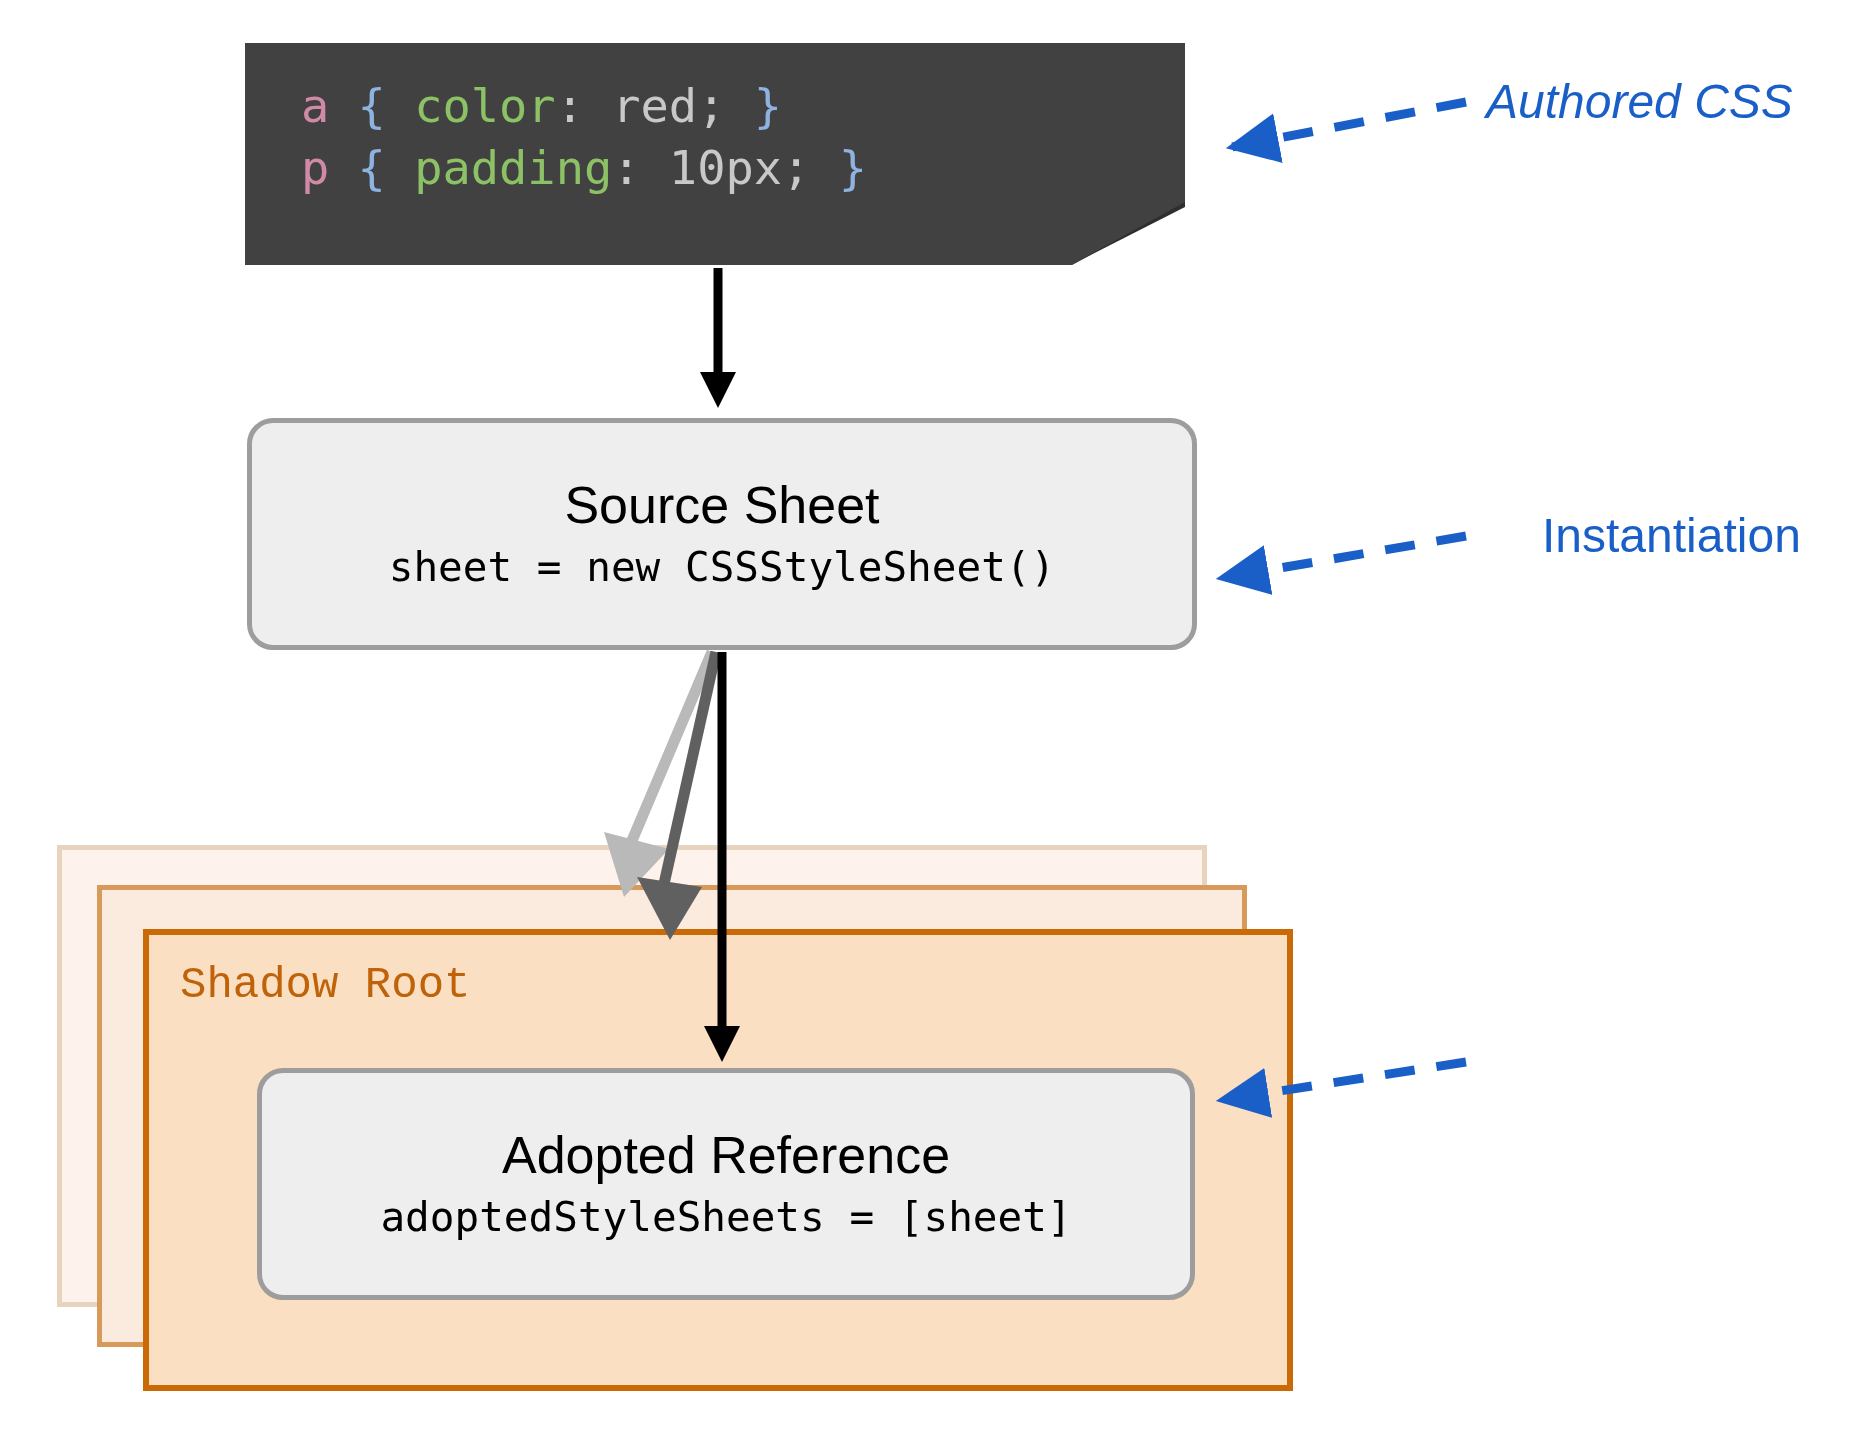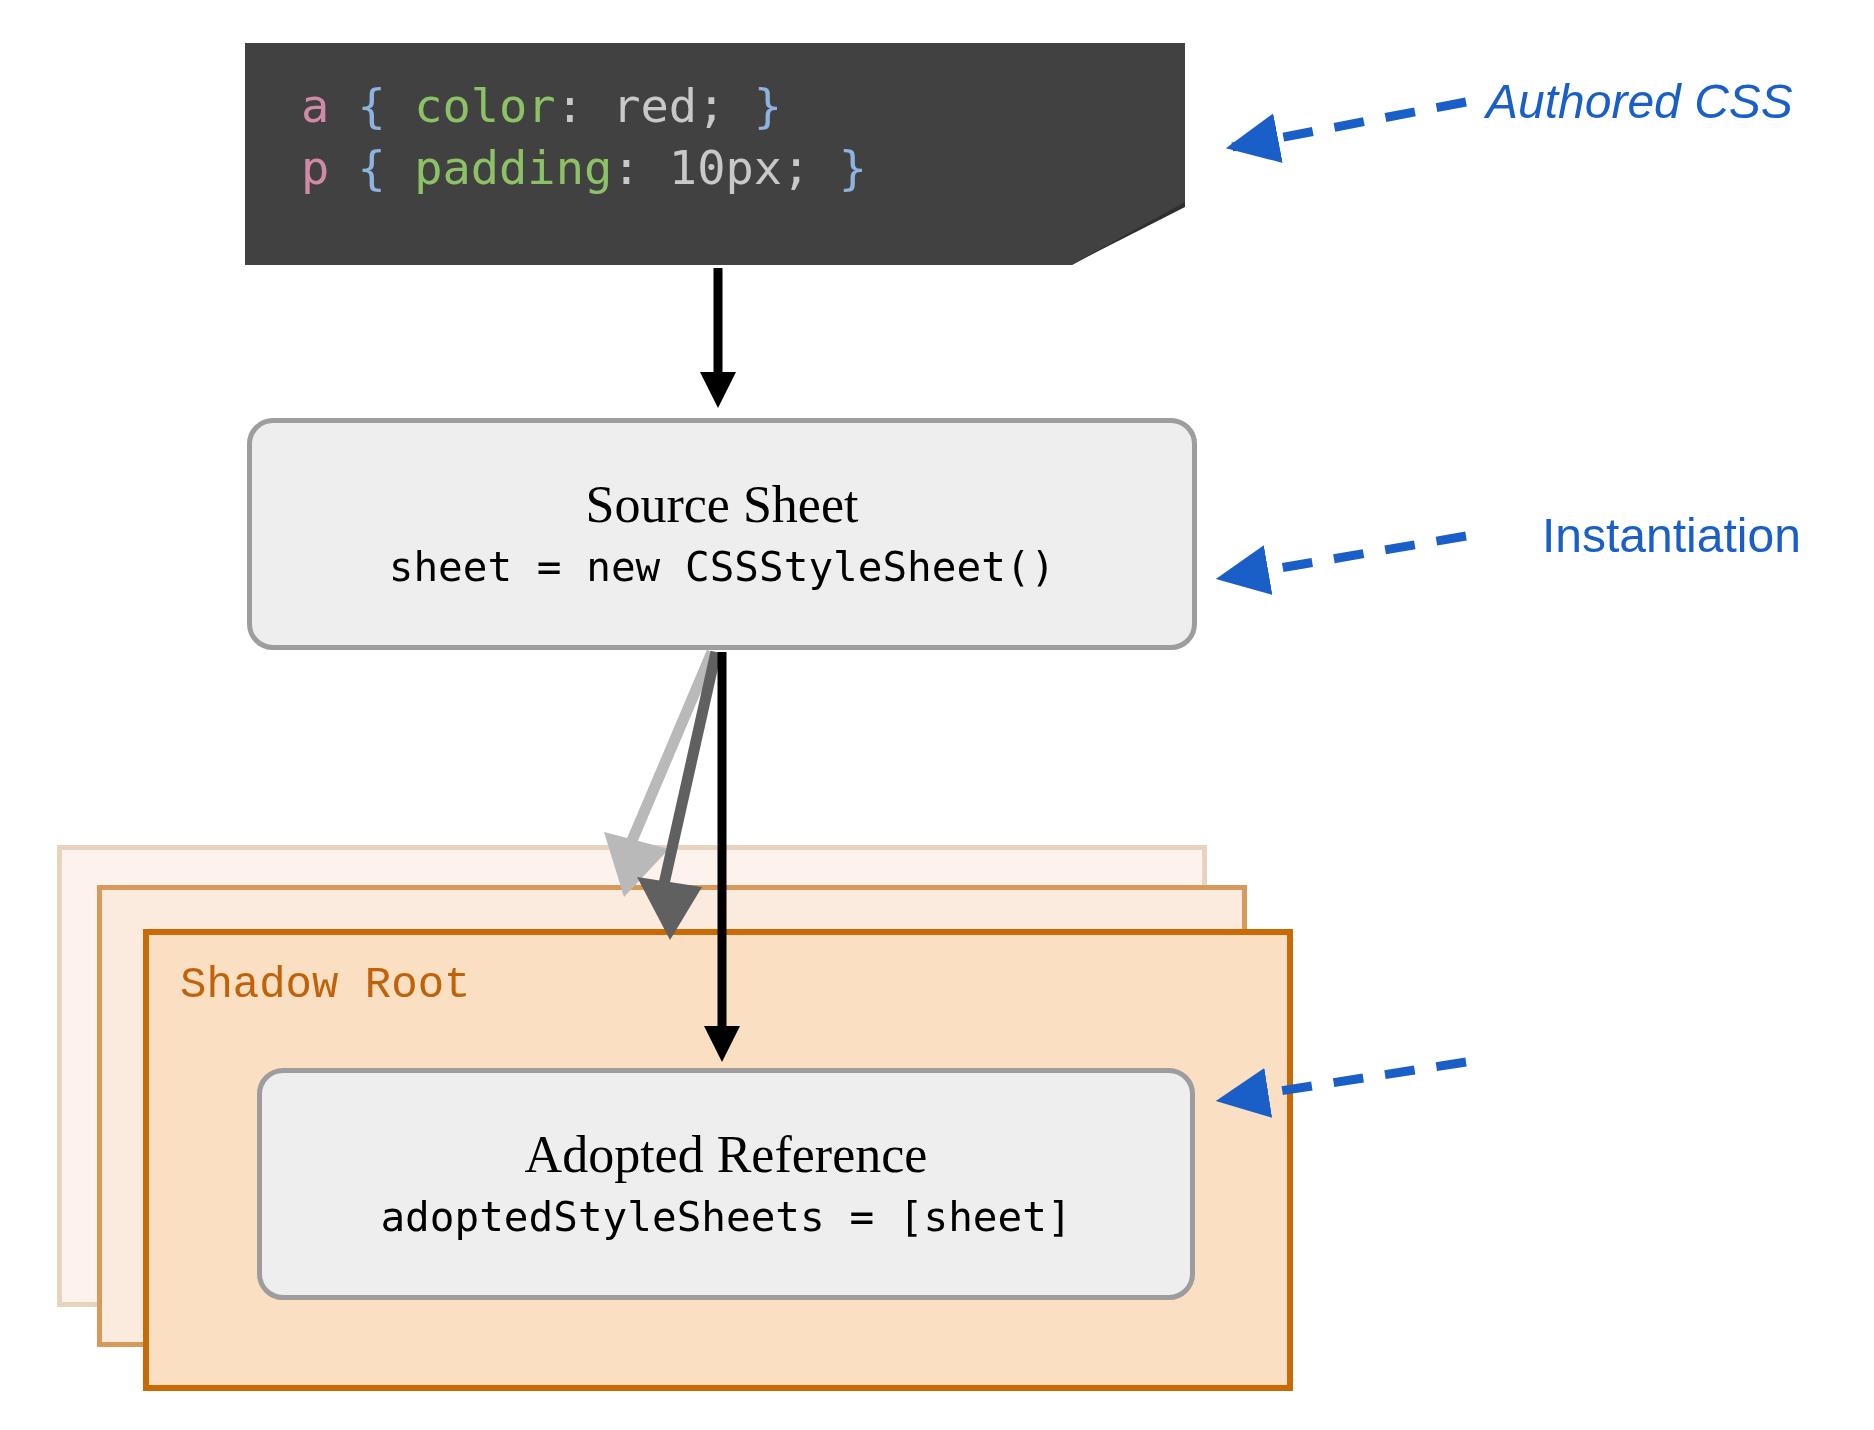--- a/index.html
+++ b/index.html
@@ -65,21 +65,21 @@
     background: #eeeeee;
     border: 5px solid #9d9d9d;
     border-radius: 26px;
     box-sizing: border-box;
     display: flex;
     flex-direction: column;
     align-items: center;
     justify-content: center;
   }
   .node-title {
-    font-family: Liberation Serif, serif;
+    font-family: Liberation Sans, sans-serif;
     font-size: 52px;
     color: #000000;
     line-height: 1.12;
     white-space: nowrap;
   }
   .node-code {
     font-family: "DejaVu Sans Mono", "Liberation Mono", monospace;
     font-size: 41px;
     color: #000000;
     line-height: 1.22;

